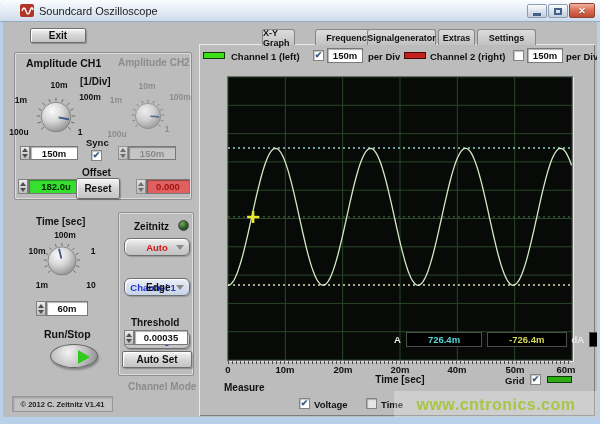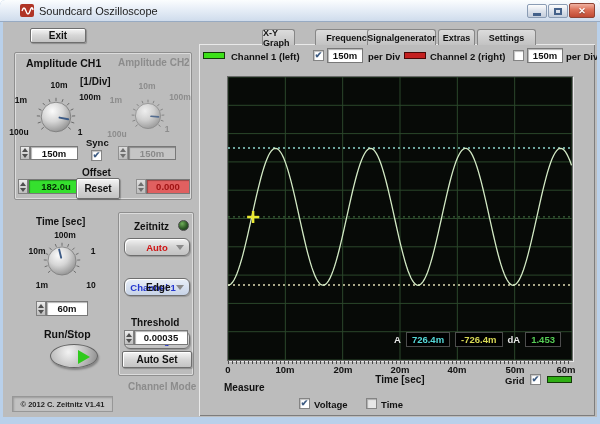--- a/index.html
+++ b/index.html
@@ -35,21 +35,21 @@
   .dd.bluebg{background:linear-gradient(#e9eff8,#c7d3e7)}
   .txt-red{color:#d01414}.txt-blue{color:#2537cf}
   .swatch{position:absolute;height:7px;border:1px solid #123a08}
   
   .tab{position:absolute;top:29px;height:16px;background:linear-gradient(#dcdcdc,#c2c2c2);border:1px solid #878787;border-bottom:none;border-radius:3px 3px 0 0;display:flex;align-items:center;justify-content:center;font-size:9px;font-weight:bold;color:#111;cursor:pointer;z-index:5}
   .tab.active{top:26px;height:19px;background:linear-gradient(#e9e9e9,#c3c3c3 70%,#bcbcbc);z-index:7}
   .tabpanel{position:absolute;left:199px;top:44px;width:396px;height:372px;background:#bcbcbc;box-shadow:inset 1px 1px 0 #e9e9e9,inset -1px -1px 0 #7d7d7d;z-index:4}
   
   .plot{position:absolute;left:227px;top:76px;width:346px;height:285px;background:#070a07;border:1px solid #6a6a6a;box-shadow:1px 1px 0 #e6e6e6;z-index:6}
   .readout{position:absolute;left:166px;top:254px;display:flex;gap:5px;align-items:center;height:17px}
-  .rbox{background:#000;border:1px solid #4c4c4c;padding:1px 5px;font-size:9.5px;font-weight:bold;white-space:nowrap}
+  .rbox{background:#000;border:1px solid #4c4c4c;padding:1px 21px;font-size:9.5px;font-weight:bold;white-space:nowrap}
   .rlbl{color:#e8e8e8;font-size:9.5px;font-weight:bold}
   .ticks{position:absolute;left:228px;top:361px;width:344px;height:3px;background:repeating-linear-gradient(90deg,#4a4a4a 0 1px,transparent 1px 4px);z-index:6}
   .xt{position:absolute;top:364px;width:40px;text-align:center;font-size:9.5px;font-weight:bold;color:#111;z-index:6}
   .wm{position:absolute;left:394px;top:391px;width:204px;height:28px;background:rgba(255,255,255,.28);z-index:50;display:flex;align-items:center;justify-content:center}
   .wm span{font-size:16px;font-weight:bold;letter-spacing:.5px;color:rgba(167,196,62,.95)}
   .knob{position:absolute}
   .led{position:absolute;width:11px;height:11px;border-radius:50%;border:1px solid #4c4c4c;background:radial-gradient(circle at 35% 30%,#6fae59,#2d5a25 55%,#152e18)}
   .oval{position:absolute;left:50px;top:344px;width:48px;height:24px;border-radius:50%;border:1px solid #636363;background:radial-gradient(circle at 38% 32%,#f2f2f2,#bdbdbd 55%,#878787);box-shadow:1px 2px 2px rgba(0,0,0,.3);cursor:pointer}
   .oval .play{position:absolute;left:27px;top:5px;width:0;height:0;border-left:12px solid #2fca1c;border-top:7px solid transparent;border-bottom:7px solid transparent}
   .cpy{position:absolute;left:12px;top:396px;width:101px;height:16px;border:1px solid #979797;box-shadow:inset 1px 1px 2px rgba(0,0,0,.2);background:#c2c2c2;display:flex;align-items:center;justify-content:center;font-size:7.5px;font-weight:bold;color:#222;white-space:nowrap}
@@ -279,17 +279,20 @@
   <div class="cb abs checked" style="left:530px;top:374px;z-index:6"></div>
   <div class="swatch" style="left:547px;top:376px;width:25px;background:#2fae14;z-index:6"></div>
 
   <div class="lbl abs" style="left:224px;top:382px;z-index:6">Measure</div>
 
   <div class="cb abs checked" style="left:299px;top:398px;z-index:6"></div>
   <div class="lbl abs" style="left:314px;top:399px;font-size:9.5px;z-index:6">Voltage</div>
   <div class="cb abs" style="left:366px;top:398px;background:#e6e6e6;z-index:6"></div>
   <div class="lbl abs" style="left:381px;top:399px;font-size:9.5px;z-index:6">Time</div>
 
+  <div class="wm">
+      <span>www.cntronics.com</span>
+    </div>
 
   <div class="edge" style="left:0;top:22px;width:3px;height:395px"></div>
   <div class="edge" style="left:597px;top:22px;width:3px;height:395px"></div>
   <div class="edge" style="left:0;top:417px;width:600px;height:7px"></div>
 </div>
 
 </body></html>

